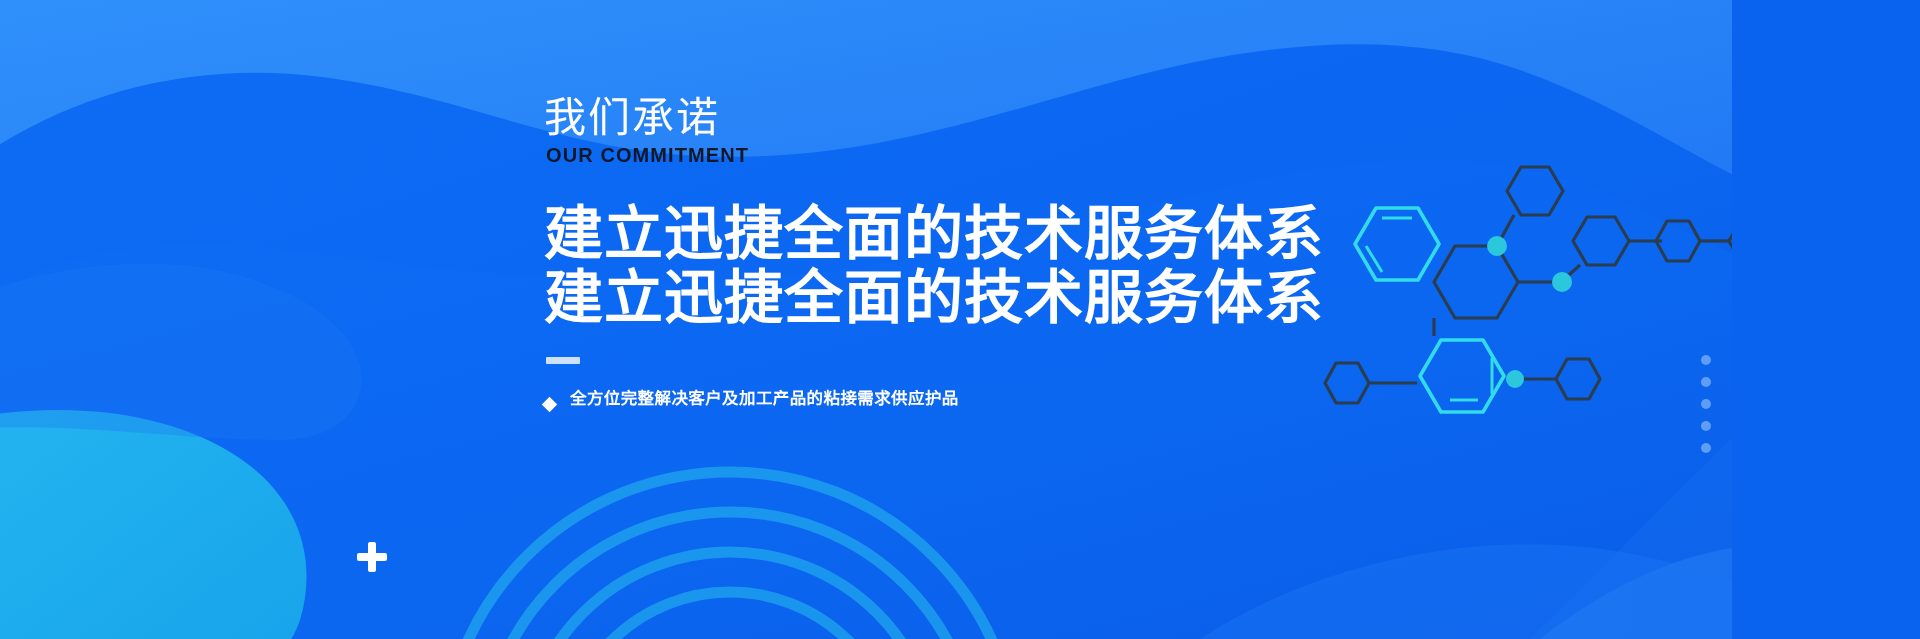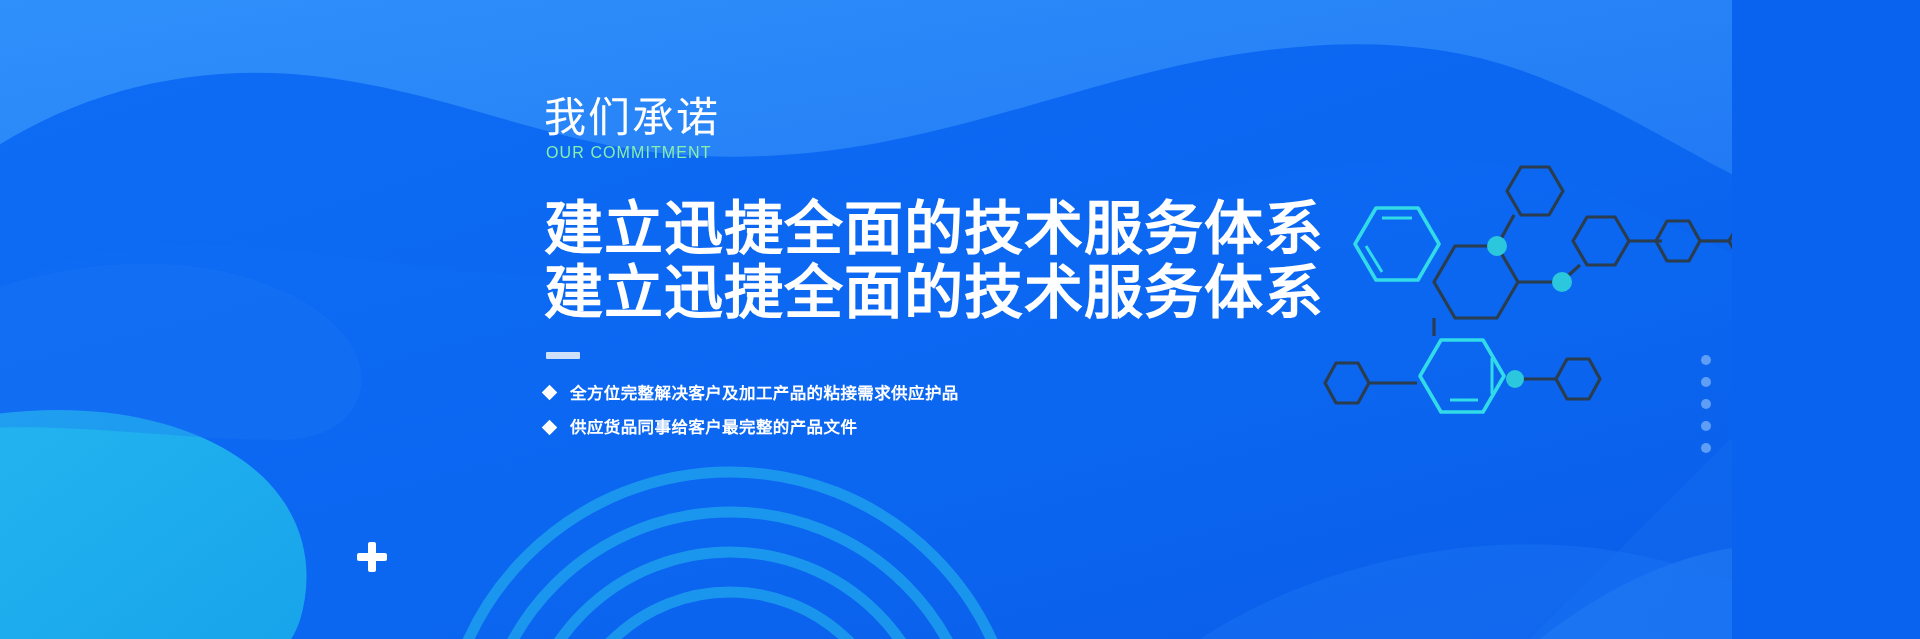--- a/index.html
+++ b/index.html
@@ -28,25 +28,25 @@
   }
   #eyebrow-cn{
     font-size:42px;
     line-height:1.05;
     font-weight:400;
     letter-spacing:2px;
     margin:0;
     color:#ffffff;
   }
   #eyebrow-en{
-    font-size:16px;
+    font-size:20px;
     letter-spacing:1.1px;
-    font-weight:400;
+    font-weight:700;
     margin:4px 0 0 2px;
-    color:#86efac;
+    color:#0f172a;
   }
   #headline{
     margin:36px 0 0 0;
   }
   .headline-line{
     font-size:59px;
     line-height:1.08;
     font-weight:700;
     letter-spacing:1px;
     color:#ffffff;
@@ -59,21 +59,21 @@
     margin:26px 0 0 2px;
     border-radius:1px;
   }
   #bullets{
     list-style:none;
     margin:22px 0 0 0;
     padding:0;
   }
   .bullet{
     display:flex;
-    align-items:center;
+    align-items:flex-end;
     margin-bottom:10px;
     font-size:16.5px;
     line-height:1.5;
     font-weight:700;
     color:#ffffff;
     letter-spacing:0.4px;
   }
   .bullet-marker{
     flex:0 0 auto;
     width:11px;
@@ -284,20 +284,16 @@
       <div class="headline-line">建立迅捷全面的技术服务体系</div>
     </div>
 
     <div id="rule"></div>
 
     <ul id="bullets">
       <li class="bullet">
         <span class="bullet-marker"></span>
         <span>全方位完整解决客户及加工产品的粘接需求供应护品</span>
       </li>
-      <li class="bullet">
-        <span class="bullet-marker"></span>
-        <span>供应货品同事给客户最完整的产品文件</span>
-      </li>
     </ul>
   </div>
 
 </div>
 
 </body></html>

